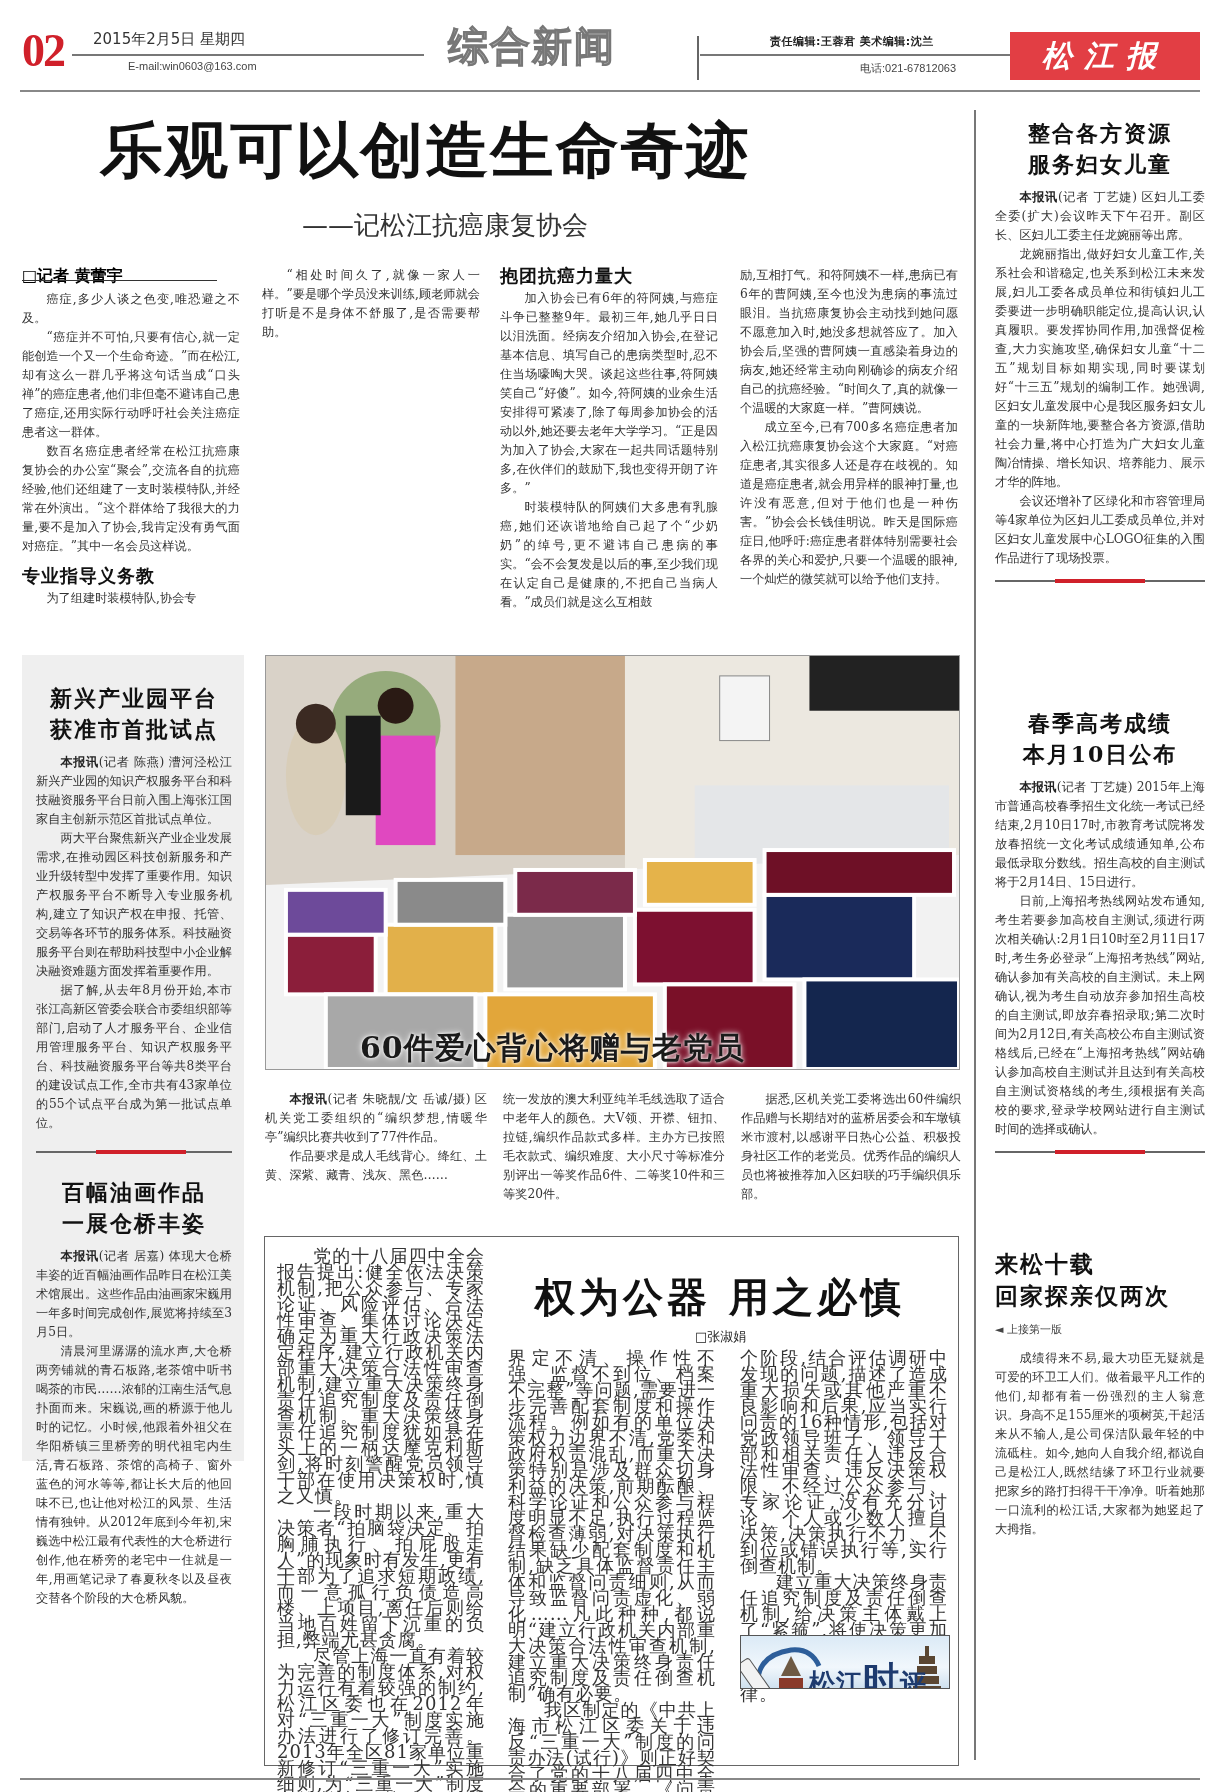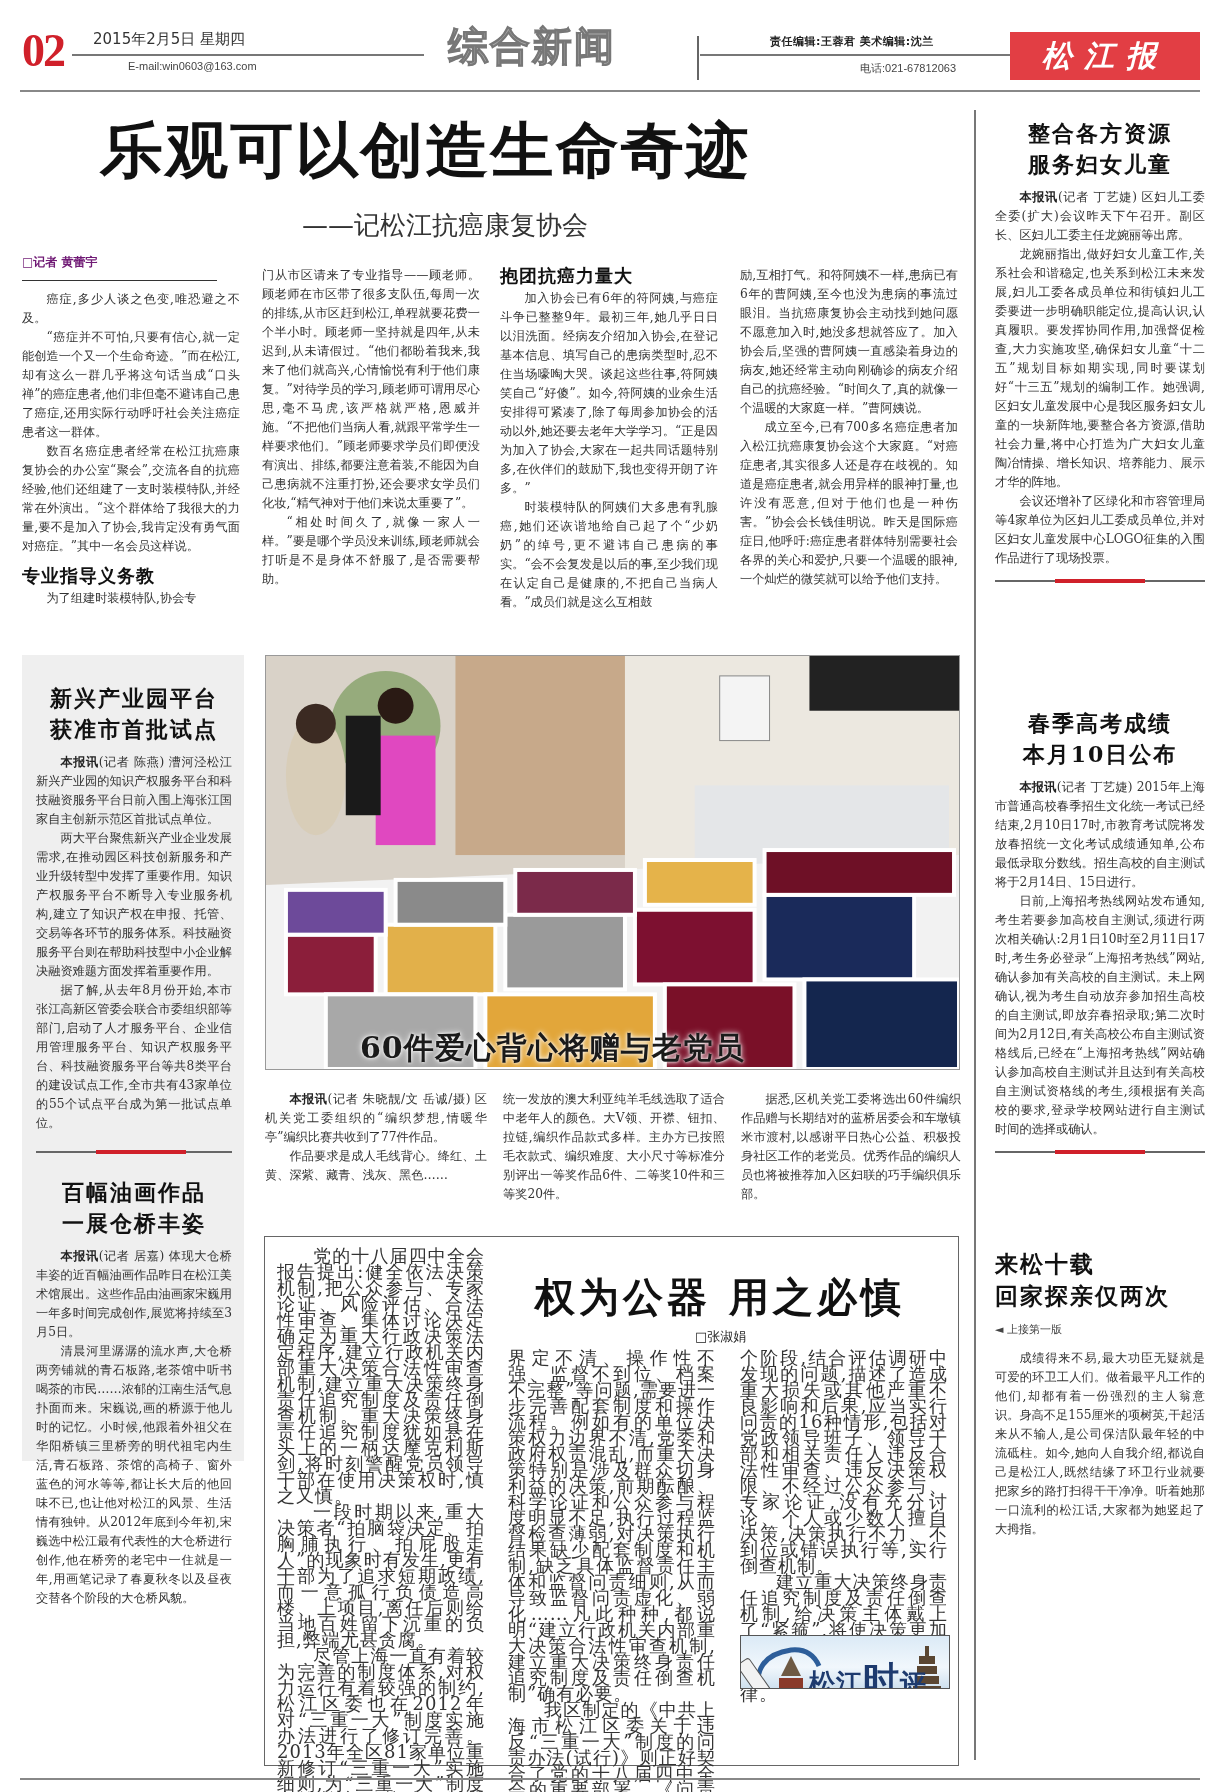--- a/index.html
+++ b/index.html
@@ -23,21 +23,21 @@
   
   .headline { left: 100px; top: 120px; font-size: 60px; font-weight: 900; color: #111; letter-spacing: 2px; line-height: 1; transform: scaleX(1.05); transform-origin: left; }
   .subhead { left: 302px; top: 208px; font-size: 26px; color: #333; }
 
   
   .txt { font-family: "DejaVu Serif", serif; font-size: 12.2px; line-height: 19px; color: #333; text-align: justify; }
   .txt p { text-indent: 2em; }
   .txt p.noind { text-indent: 0; }
   .sect-h { font-size: 18px; font-weight: bold; color: #111; margin: 10px 0 4px; letter-spacing: 1px; }
 
-  .byline { left: 22px; top: 254px; font-size: 12px; font-weight: bold; color: #701a75; }
+  .byline { left: 22px; top: 266px; font-size: 16px; font-weight: bold; color: #000000; }
   .byline-rule { left: 22px; top: 280px; width: 195px; height: 1px; background: #333; }
 
   .col1 { left: 22px; top: 290px; width: 218px; }
   .col2 { left: 262px; top: 266px; width: 218px; }
   .col3 { left: 500px; top: 266px; width: 218px; }
   .col4 { left: 740px; top: 266px; width: 218px; }
 
   .vrule-right { left: 974px; top: 110px; width: 2px; height: 1650px; background: #777; }
 
   
@@ -99,21 +99,20 @@
 
 <div class="abs txt col1">
   <p>癌症,多少人谈之色变,唯恐避之不及。</p>
   <p>“癌症并不可怕,只要有信心,就一定能创造一个又一个生命奇迹。”而在松江,却有这么一群几乎将这句话当成“口头禅”的癌症患者,他们非但毫不避讳自己患了癌症,还用实际行动呼吁社会关注癌症患者这一群体。</p>
   <p>数百名癌症患者经常在松江抗癌康复协会的办公室“聚会”,交流各自的抗癌经验,他们还组建了一支时装模特队,并经常在外演出。“这个群体给了我很大的力量,要不是加入了协会,我肯定没有勇气面对癌症。”其中一名会员这样说。</p>
   <div class="sect-h">专业指导义务教</div>
   <p>为了组建时装模特队,协会专</p>
 </div>
 
 <div class="abs txt col2">
-  <p class="noind">门从市区请来了专业指导——顾老师。顾老师在市区带了很多支队伍,每周一次的排练,从市区赶到松江,单程就要花费一个半小时。顾老师一坚持就是四年,从未迟到,从未请假过。“他们都盼着我来,我来了他们就高兴,心情愉悦有利于他们康复。”对待学员的学习,顾老师可谓用尽心思,毫不马虎,该严格就严格,恩威并施。“不把他们当病人看,就跟平常学生一样要求他们。”顾老师要求学员们即便没有演出、排练,都要注意着装,不能因为自己患病就不注重打扮,还会要求女学员们化妆,“精气神对于他们来说太重要了”。</p>
   <p>“相处时间久了,就像一家人一样。”要是哪个学员没来训练,顾老师就会打听是不是身体不舒服了,是否需要帮助。</p>
 </div>
 
 <div class="abs txt col3">
   <div class="sect-h" style="margin-top:0">抱团抗癌力量大</div>
   <p>加入协会已有6年的符阿姨,与癌症斗争已整整9年。最初三年,她几乎日日以泪洗面。经病友介绍加入协会,在登记基本信息、填写自己的患病类型时,忍不住当场嚎啕大哭。谈起这些往事,符阿姨笑自己“好傻”。如今,符阿姨的业余生活安排得可紧凑了,除了每周参加协会的活动以外,她还要去老年大学学习。“正是因为加入了协会,大家在一起共同话题特别多,在伙伴们的鼓励下,我也变得开朗了许多。”</p>
   <p>时装模特队的阿姨们大多患有乳腺癌,她们还诙谐地给自己起了个“少奶奶”的绰号,更不避讳自己患病的事实。“会不会复发是以后的事,至少我们现在认定自己是健康的,不把自己当病人看。”成员们就是这么互相鼓</p>
 </div>
 
 <div class="abs txt col4">

